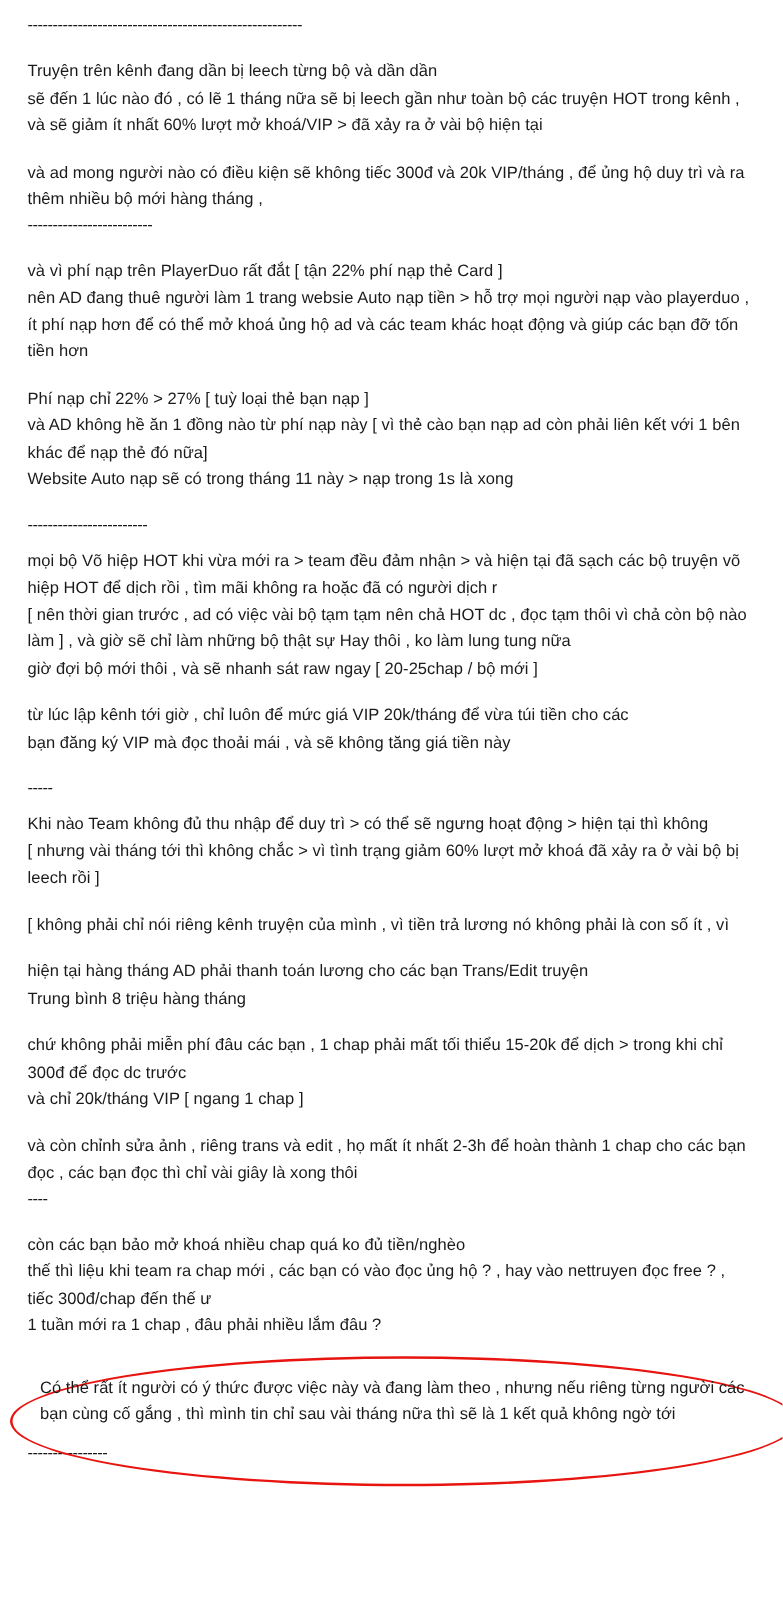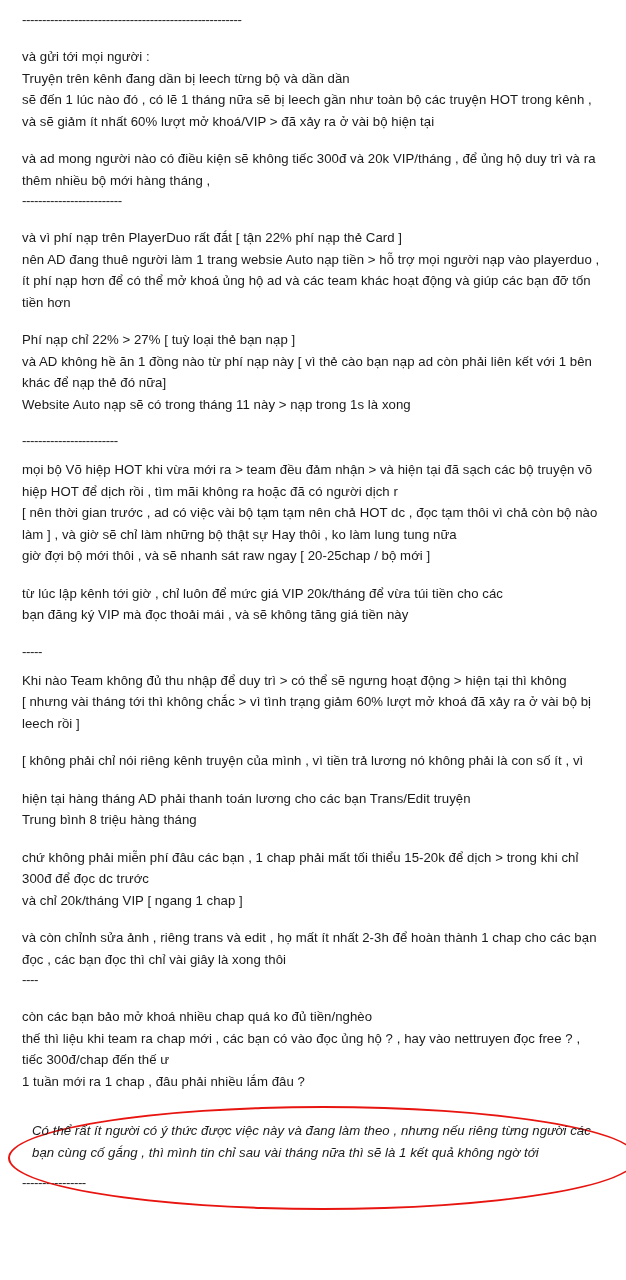--- a/index.html
+++ b/index.html
@@ -44,21 +44,20 @@
     letter-spacing: -0.4px;
     color: #1a1a1a;
     white-space: pre;
     overflow: hidden;
   }
   
   .highlight-wrap {
     position: relative;
     margin-top: 14px;
     padding: 14px 10px 10px 10px;
-    font-style: italic;
   }
   .highlight-ellipse {
     position: absolute;
     left: -14px;
     top: 0px;
     width: 630px;
     height: 104px;
     border: 2.5px solid #e8140f;
     border-radius: 50% / 50%;
     box-sizing: border-box;
@@ -71,21 +70,20 @@
 </style>
 </head>
 <body>
 
 <div id="page">
   <div class="doc">
 
     <div class="rule">-------------------------------------------------------</div>
     <div class="spacer"></div>
 
-    <p class="para">và gửi tới mọi người :</p>
     <p class="para">Truyện trên kênh đang dần bị leech từng bộ và dần dần</p>
     <p class="para">sẽ đến 1 lúc nào đó , có lẽ 1 tháng nữa sẽ bị leech gần như toàn bộ các truyện HOT trong kênh ,</p>
     <p class="para">và sẽ giảm ít nhất 60% lượt mở khoá/VIP &gt; đã xảy ra ở vài bộ hiện tại</p>
 
     <div class="spacer"></div>
 
     <p class="para">và ad mong người nào có điều kiện sẽ không tiếc 300đ và 20k VIP/tháng , để ủng hộ duy trì và ra</p>
     <p class="para">thêm nhiều bộ mới hàng tháng ,</p>
 
     <div class="rule">-------------------------</div>

